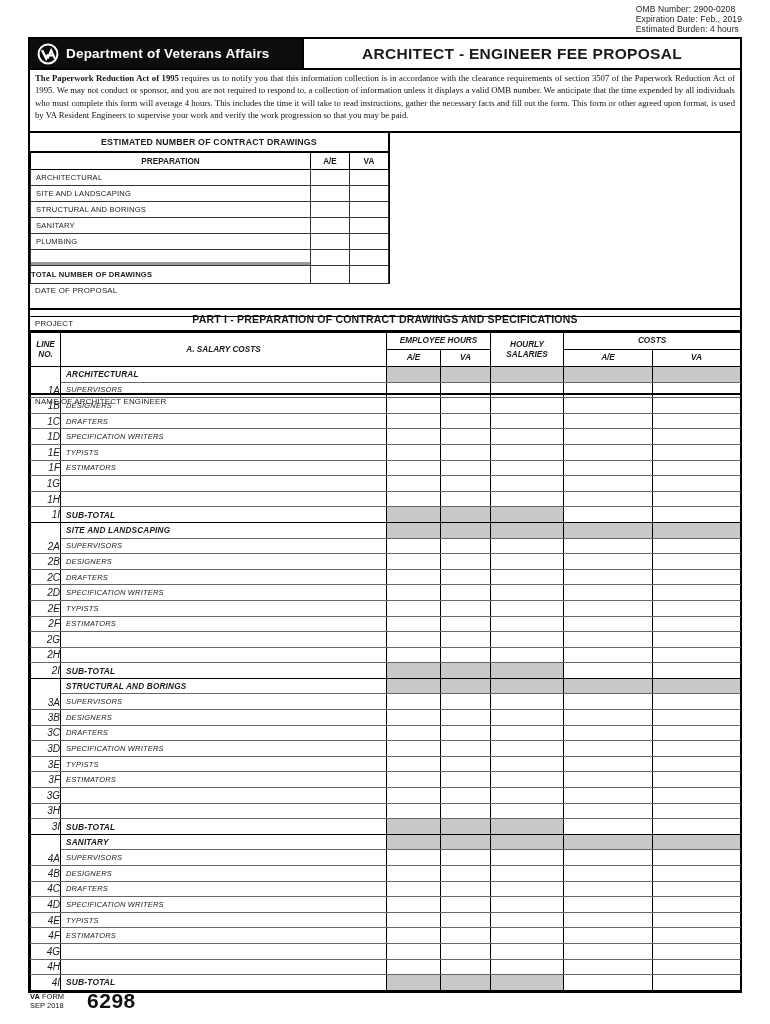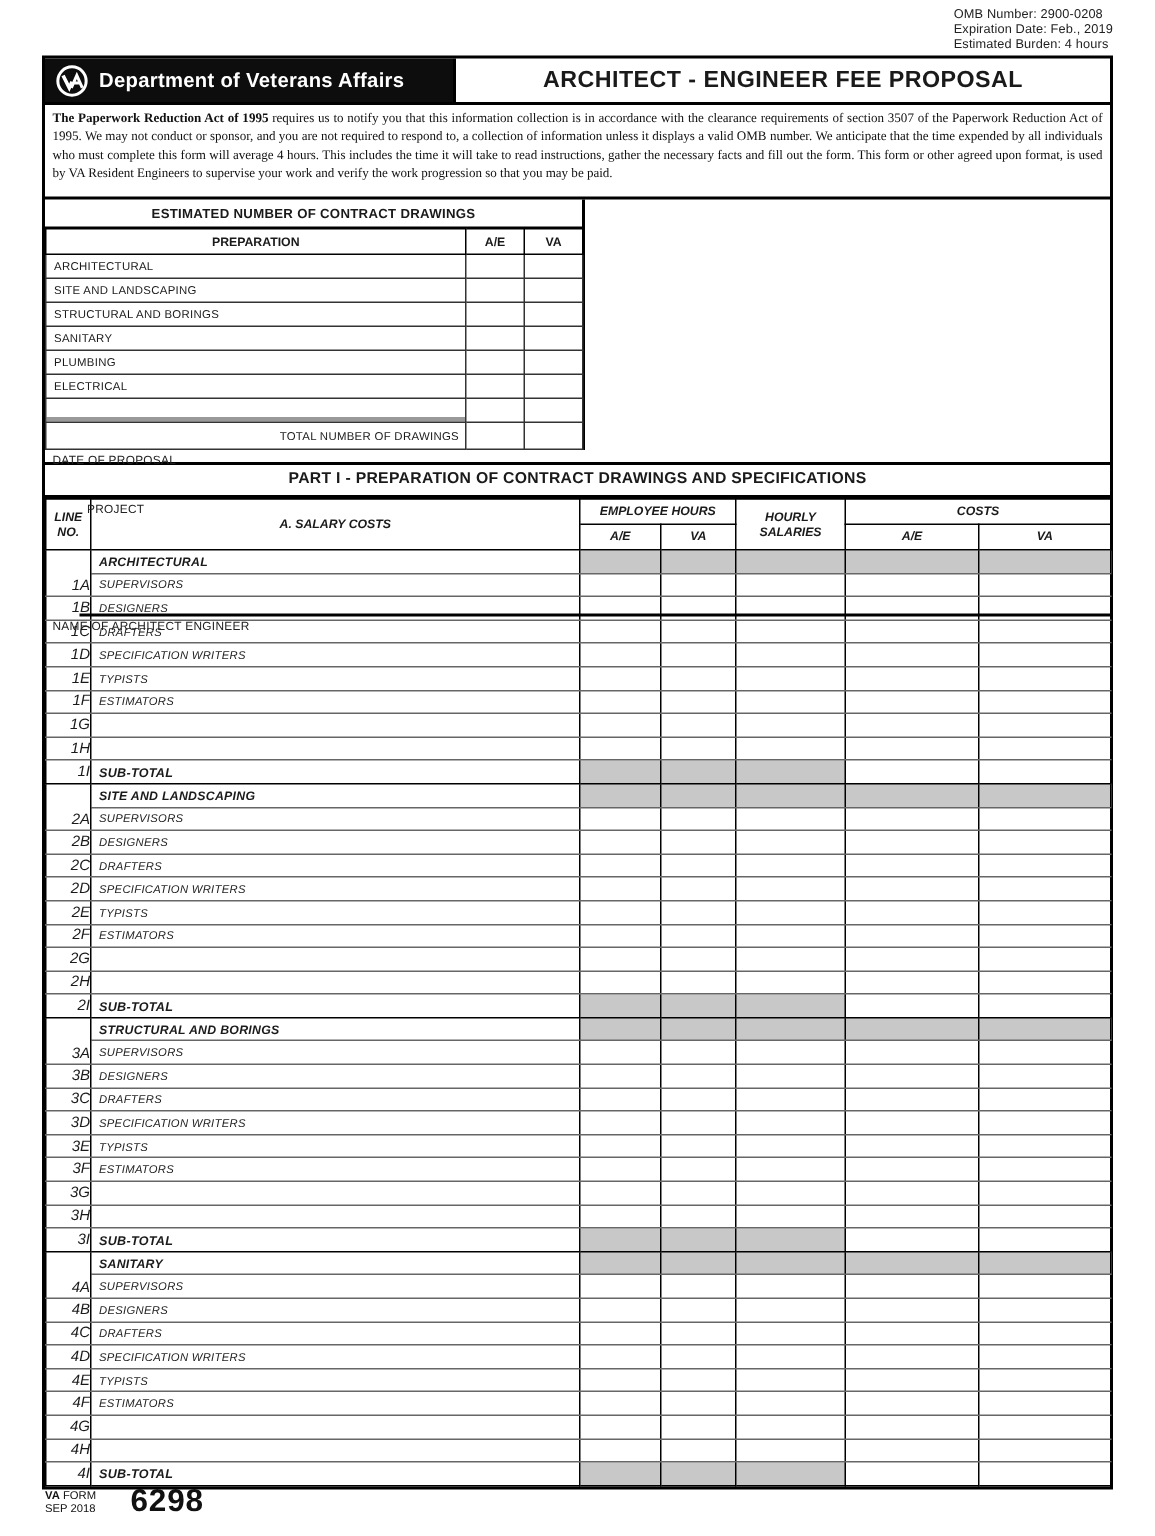--- a/index.html
+++ b/index.html
@@ -19,25 +19,25 @@
   .mid{display:flex;border-top:2px solid #000;height:177px;box-sizing:border-box;flex-direction:column;}
   .dw{width:360px;border-right:2px solid #000;box-sizing:border-box;display:flex;flex-direction:column;}
   .dw-title{height:18px;line-height:18px;text-align:center;font-weight:bold;font-size:8.8px;border-bottom:1px solid #000;letter-spacing:.2px;}
   .dw table{width:100%;flex:1;border-collapse:collapse;table-layout:fixed;}
   .dw th{border:1px solid #000;font-size:8.2px;font-weight:bold;height:16px;padding:0;}
   .dw td{border:1px solid #333;font-size:7.6px;height:15px;padding:0 0 0 5px;letter-spacing:.2px;}
   .dw td.drw-num{padding:0;}
   .dw td.blank-desc{padding:0;vertical-align:bottom;}
   .fill-line{height:3px;background:#999;width:100%;}
   .dw .total-row td{border-top:1.5px solid #000;height:17px;}
-  .total-label{text-align:right;font-weight:normal;font-size:8.5px;padding:0 4px 0 0 !important;}
+  .total-label{text-align:left;font-weight:bold;font-size:8.5px;padding:0 4px 0 0 !important;}
   .pp{flex:1;display:flex;flex-direction:column;}
   .pp-box{box-sizing:border-box;padding:2px 0 0 5px;font-size:7.9px;letter-spacing:.2px;color:#222;}
   .pp-date{height:33px;border-bottom:1px solid #000;}
-  .pp-project{height:78px;border-bottom:2px solid #000;margin-left:23px;}
+  .pp-project{height:78px;border-bottom:2px solid #000;}
   .pp-name{flex:1;}
   
   .part1bar{border-top:2px solid #000;height:20px;line-height:19px;text-align:center;font-weight:bold;font-size:10.5px;letter-spacing:.2px;}
   .main{border-top:2px solid #000;font-style:italic;}
   .main table{width:100%;border-collapse:collapse;table-layout:fixed;}
   .main th{border:1px solid #000;font-size:8.2px;font-weight:bold;padding:0;line-height:1.1;}
   .main thead tr{height:17px;}
   .main tbody tr{height:15.6px;}
   .main td{border-left:1px solid #000;border-right:1px solid #000;border-top:1px solid #666;border-bottom:1px solid #666;padding:0;font-size:7.5px;}
   .main tr.sec-head td{border-top:1.5px solid #000;}
@@ -114,25 +114,20 @@
                 <td class="drw-num"></td>
                 <td class="drw-num"></td>
               </tr>
               <tr class="drw-row">
                 <td class="drw-label">SANITARY</td>
                 <td class="drw-num"></td>
                 <td class="drw-num"></td>
               </tr>
               <tr class="drw-row">
                 <td class="drw-label">PLUMBING</td>
-                <td class="drw-num"></td>
-                <td class="drw-num"></td>
-              </tr>
-              <tr class="drw-row">
-                <td class="drw-label">ELECTRICAL</td>
                 <td class="drw-num"></td>
                 <td class="drw-num"></td>
               </tr>
               <tr class="drw-row">
                 <td class="blank-desc">
                   <div class="fill-line"></div>
                 </td>
                 <td class="drw-num"></td>
                 <td class="drw-num"></td>
               </tr>

